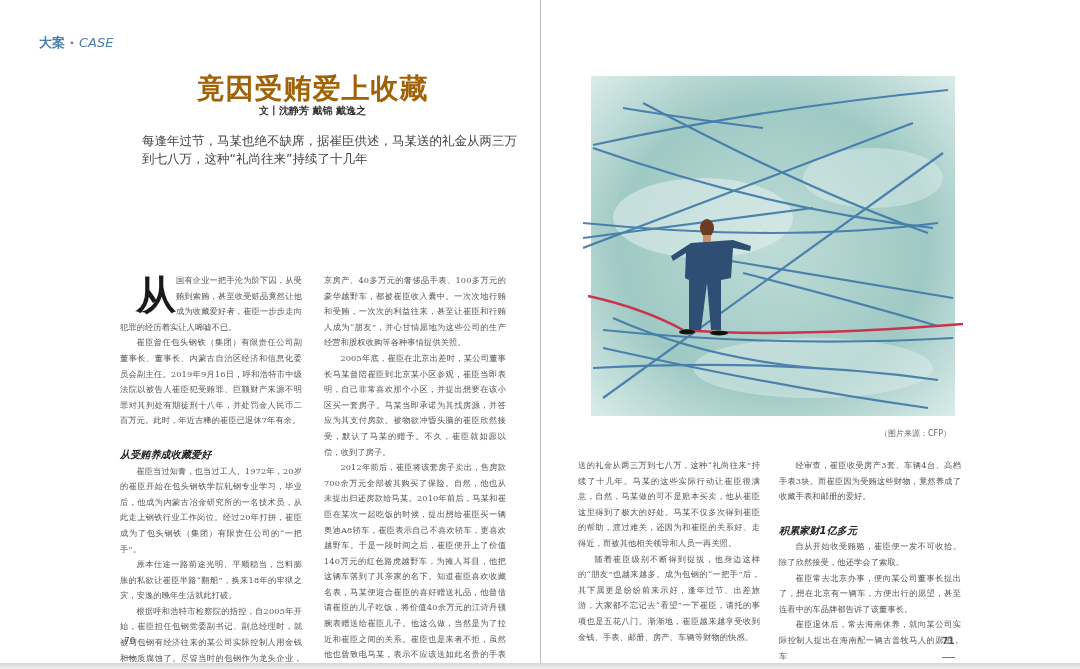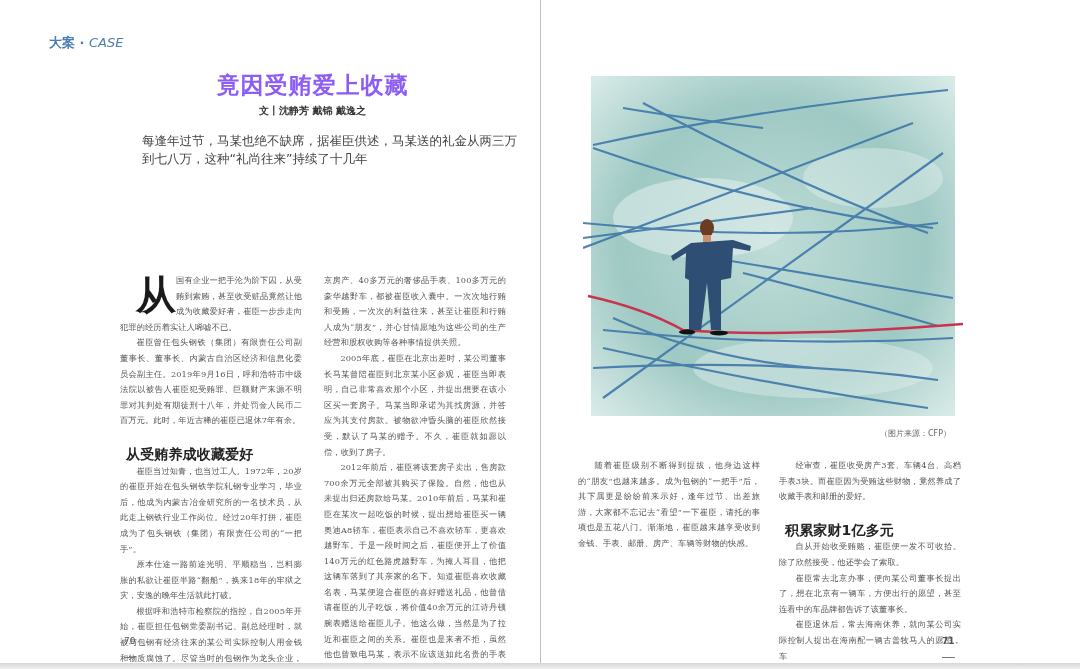--- a/index.html
+++ b/index.html
@@ -2,29 +2,29 @@
 <html><head>
 <meta charset="utf-8">
 <style>
   html,body{margin:0;padding:0;}
   body{width:1080px;height:669px;background:#e9e9e9;position:relative;overflow:hidden;font-family:"DejaVu Serif",serif;color:#333;}
   .page{position:absolute;top:0;height:663px;background:#fff;}
   .page.left{left:0;width:540px;}
   .page.right{left:541px;width:539px;}
   .spine{position:absolute;left:540px;top:0;width:1px;height:663px;background:#bdbdbd;}
   .bottom-shadow{position:absolute;left:0;top:663px;width:1080px;height:6px;background:linear-gradient(#d6d6d6,#efefef);}
-  .section-tag{position:absolute;left:49px;top:34px;font-family:"DejaVu Sans",sans-serif;font-size:13px;font-weight:bold;color:#4a7db0;}
+  .section-tag{position:absolute;left:39px;top:34px;font-family:"DejaVu Sans",sans-serif;font-size:13px;font-weight:bold;color:#4a7db0;}
   .section-tag .en{font-style:italic;font-weight:normal;}
-  .title{position:absolute;left:150px;top:70px;width:325px;text-align:center;font-family:"DejaVu Serif",serif;font-size:23px;font-weight:bold;color:#8b5cf6;letter-spacing:1px;}
+  .title{position:absolute;left:150px;top:70px;width:325px;text-align:center;font-family:"DejaVu Serif",serif;font-size:28px;font-weight:bold;color:#a16207;letter-spacing:1px;}
   .byline{position:absolute;left:150px;top:104px;width:325px;text-align:center;font-size:10px;font-weight:bold;color:#333;}
   .lead{position:absolute;left:142px;top:132px;width:375px;font-family:"DejaVu Sans",sans-serif;font-size:12.5px;line-height:18px;color:#444;}
   .col{position:absolute;font-size:8.2px;line-height:15.6px;color:#555;text-align:justify;letter-spacing:0.15px;}
   .col p{margin:0;text-indent:2em;}
   .col p.noindent{text-indent:0;}
-  .col h3{margin:6px 0 1px 6px;font-family:"DejaVu Sans",sans-serif;font-size:14px;font-weight:bold;color:#222;text-indent:0;}
+  .col h3{margin:6px 0 1px 0;font-family:"DejaVu Sans",sans-serif;font-size:10px;font-weight:bold;color:#222;text-indent:0;font-style:italic;}
   .col .gap{height:12px;}
   .dropcap{float:left;font-family:"DejaVu Sans",sans-serif;font-size:40px;line-height:40px;font-weight:bold;color:#1a1a1a;margin:2px 4px 0 16px;letter-spacing:-4px;}
   .c1{left:120px;top:273px;width:182px;}
   .c2{left:324px;top:273px;width:182px;}
   .c3{left:578px;top:458px;width:182px;}
   .c4{left:779px;top:458px;width:182px;}
   .illus{position:absolute;left:583px;top:68px;width:380px;height:355px;}
   .caption{position:absolute;left:880px;top:428px;font-family:"DejaVu Sans",sans-serif;font-size:8px;color:#666;text-align:center;}
   .pageno{position:absolute;top:636px;font-family:"DejaVu Sans",sans-serif;font-size:9px;color:#555;border-bottom:1.5px solid #777;padding-bottom:11px;}
   .pn-left{left:124px;}
@@ -98,20 +98,21 @@
     <path d="M88 188 L108 175 L150 172 L168 178 L167 183 L150 180 L148 210 L138 212 L138 262 L128 262 L124 215 L118 262 L106 262 L106 212 L102 210 L103 185 L90 193 Z" fill="#2f4e73"></path>
     <ellipse cx="124" cy="160" rx="7" ry="9" fill="#6b3b22"></ellipse>
     <rect x="120" y="167" width="8" height="7" fill="#c98f6e"></rect>
     <ellipse cx="104" cy="264" rx="8" ry="2.5" fill="#111"></ellipse>
     <ellipse cx="136" cy="265" rx="9" ry="2.5" fill="#111"></ellipse>
   </g>
 </svg>
 <div class="caption">（图片来源：CFP）</div>
 
 <div class="col c3">
+  <p class="noindent">送的礼金从两三万到七八万，这种“礼尚往来”持续了十几年。马某的这些实际行动让崔臣很满意，自然，马某做的可不是赔本买卖，他从崔臣这里得到了极大的好处。马某不仅多次得到崔臣的帮助，渡过难关，还因为和崔臣的关系好、走得近，而被其他相关领导和人员一再关照。</p>
   <p>随着崔臣级别不断得到提拔，他身边这样的“朋友”也越来越多。成为包钢的“一把手”后，其下属更是纷纷前来示好，逢年过节、出差旅游，大家都不忘记去“看望”一下崔臣，请托的事项也是五花八门。渐渐地，崔臣越来越享受收到金钱、手表、邮册、房产、车辆等财物的快感。</p>
 </div>
 
 <div class="col c4">
   <p>经审查，崔臣收受房产3套、车辆4台、高档手表3块。而崔臣因为受贿这些财物，竟然养成了收藏手表和邮册的爱好。</p>
   <div class="gap"></div>
   <h3>积累家财1亿多元</h3>
   <p>自从开始收受贿赂，崔臣便一发不可收拾。除了欣然接受，他还学会了索取。</p>
   <p>崔臣常去北京办事，便向某公司董事长提出了，想在北京有一辆车，方便出行的愿望，甚至连看中的车品牌都告诉了该董事长。</p>
   <p>崔臣退休后，常去海南休养，就向某公司实际控制人提出在海南配一辆古普牧马人的愿望，车</p>

